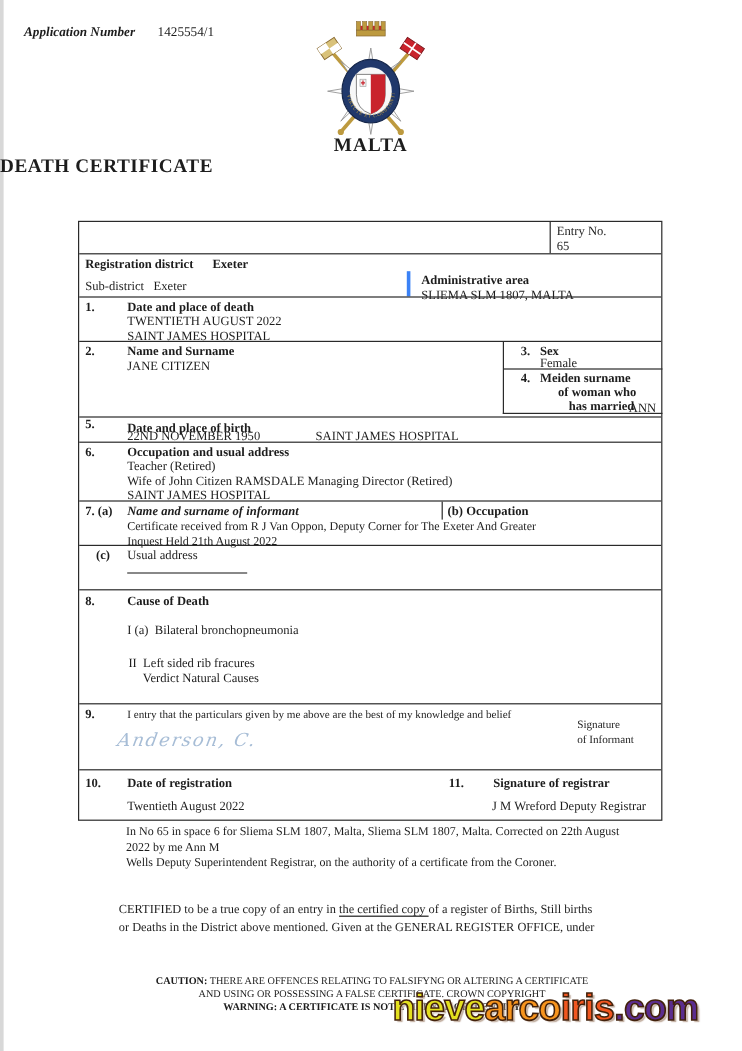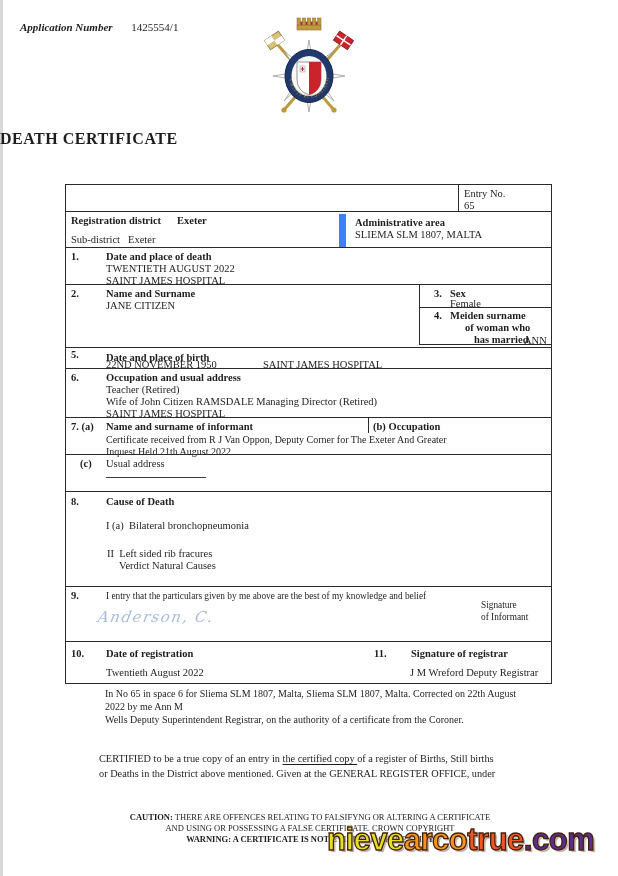--- a/index.html
+++ b/index.html
@@ -24,21 +24,21 @@
   .r-1{height:37px;}
   .r-2{height:63px;}
   .r-5{height:21px;}
   .r-6{height:49px;}
   .r-7{height:37px;}
   .r-7c{height:37px;}
   .r-8{height:95px;}
   .r-9{height:55px;}
   .r-10{height:42px;}
   .cell-entry{position:absolute;left:392px;top:0;bottom:0;width:93px;border-left:1px solid #2a2a2a;padding:3px 0 0 5px;}
-  .cell-admin{position:absolute;left:273px;top:2px;bottom:0;width:213px;border-left:7px solid #3b82f6;}
+  .cell-admin{position:absolute;left:273px;top:14px;bottom:0;width:213px;border-left:3px solid #3b82f6;}
   .col-right{position:absolute;left:353px;top:0;width:133px;height:60px;border-left:1px solid #2a2a2a;border-bottom:1px solid #2a2a2a;box-sizing:border-box;}
   .sex-box{position:relative;height:23px;border-bottom:1px solid #2a2a2a;box-sizing:border-box;}
   .maiden-box{position:relative;height:36px;}
   .vseg{position:absolute;left:302px;top:0;height:15px;border-left:1px solid #2a2a2a;}
   .uline{position:absolute;left:40px;top:21px;width:100px;border-bottom:1px solid #3a3a3a;height:1px;}
   .sig-script{font-family:"DejaVu Serif",serif;font-style:italic;font-size:15px;letter-spacing:1.5px;transform:skewX(-10deg);display:inline-block;}
   .small9{font-size:9.3px;}
   .corr{left:105px;top:687px;font-size:10px;line-height:13px;}
   .cert{left:99px;top:752px;font-size:10.3px;line-height:14.5px;white-space:nowrap;}
   .cert u{text-underline-offset:2px;}
@@ -115,20 +115,21 @@
       <rect x="41" y="11" width="24" height="5" style="color:#bd9a3f" fill="currentColor" stroke="#8a6b33" stroke-width="0.6"></rect>
       <rect x="43.5" y="7.5" width="19" height="3.5" fill="#c9232c"></rect>
       <rect x="41" y="4" width="3.4" height="7" fill="#bd9a3f" stroke="#8a6b33" stroke-width="0.5"></rect>
       <rect x="46.2" y="4" width="3.4" height="7" fill="#bd9a3f" stroke="#8a6b33" stroke-width="0.5"></rect>
       <rect x="51.3" y="4" width="3.4" height="7" fill="#bd9a3f" stroke="#8a6b33" stroke-width="0.5"></rect>
       <rect x="56.4" y="4" width="3.4" height="7" fill="#bd9a3f" stroke="#8a6b33" stroke-width="0.5"></rect>
       <rect x="61.6" y="4" width="3.4" height="7" fill="#bd9a3f" stroke="#8a6b33" stroke-width="0.5"></rect>
     </g>
   </svg>
 
+  <div class="abs title1">MALTA</div>
   <div class="abs title2">DEATH CERTIFICATE</div>
 
   <div class="abs tbl">
 
     <div class="row r-entry">
       <div class="cell-entry">
         <div>Entry No.</div>
         <div>65</div>
       </div>
     </div>
@@ -181,21 +182,21 @@
     <div class="row r-6">
       <span class="abs b" style="left:5px;top:3px;">6.</span>
       <span class="abs b" style="left:40px;top:3px;">Occupation and usual address</span>
       <span class="abs" style="left:40px;top:15px;">Teacher (Retired)</span>
       <span class="abs" style="left:40px;top:27px;">Wife of John Citizen RAMSDALE Managing Director (Retired)</span>
       <span class="abs" style="left:40px;top:39px;">SAINT JAMES HOSPITAL</span>
     </div>
 
     <div class="row r-7">
       <span class="abs b" style="left:5px;top:3px;">7. (a)</span>
-      <span class="abs b" style="left:40px;top:3px;">Name and surname of informant</span>
+      <span class="abs b" style="left:40px;top:3px;font-style:italic;">Name and surname of informant</span>
       <div class="vseg"></div>
       <span class="abs b" style="left:307px;top:3px;">(b) Occupation</span>
       <span class="abs" style="left:40px;top:16px;font-size:10px;">Certificate received from R J Van Oppon, Deputy Corner for The Exeter And Greater</span>
       <span class="abs" style="left:40px;top:28px;font-size:10px;">Inquest Held 21th August 2022</span>
     </div>
 
     <div class="row r-7c">
       <span class="abs b" style="left:14px;top:3px;">(c)</span>
       <span class="abs" style="left:40px;top:3px;">Usual address</span>
       <div class="uline"></div>
@@ -245,16 +246,16 @@
 
   <div class="abs caution">
     <div>
       <span class="b">CAUTION:</span><span class="pre"> THERE ARE OFFENCES RELATING TO FALSIFYNG OR ALTERING A CERTIFICATE</span>
     </div>
     <div>AND USING OR POSSESSING A FALSE CERTIFICATE. CROWN COPYRIGHT</div>
     <div class="b">WARNING: A CERTIFICATE IS NOT EVIDENCE OF IDENTITY</div>
   </div>
 
   <div class="abs wm">
-    <span style="color: rgb(227, 224, 31);">nieve</span><span style="color: rgb(247, 148, 29);">arco</span><span style="color: rgb(240, 86, 31);">true</span><span style="color: rgb(91, 45, 142);">.com</span>
+    <span style="color: rgb(227, 224, 31);">nieve</span><span style="color: rgb(247, 148, 29);">arco</span><span style="color: rgb(240, 86, 31);">iris</span><span style="color: rgb(91, 45, 142);">.com</span>
   </div>
 
 </div>
 
 </body></html>

